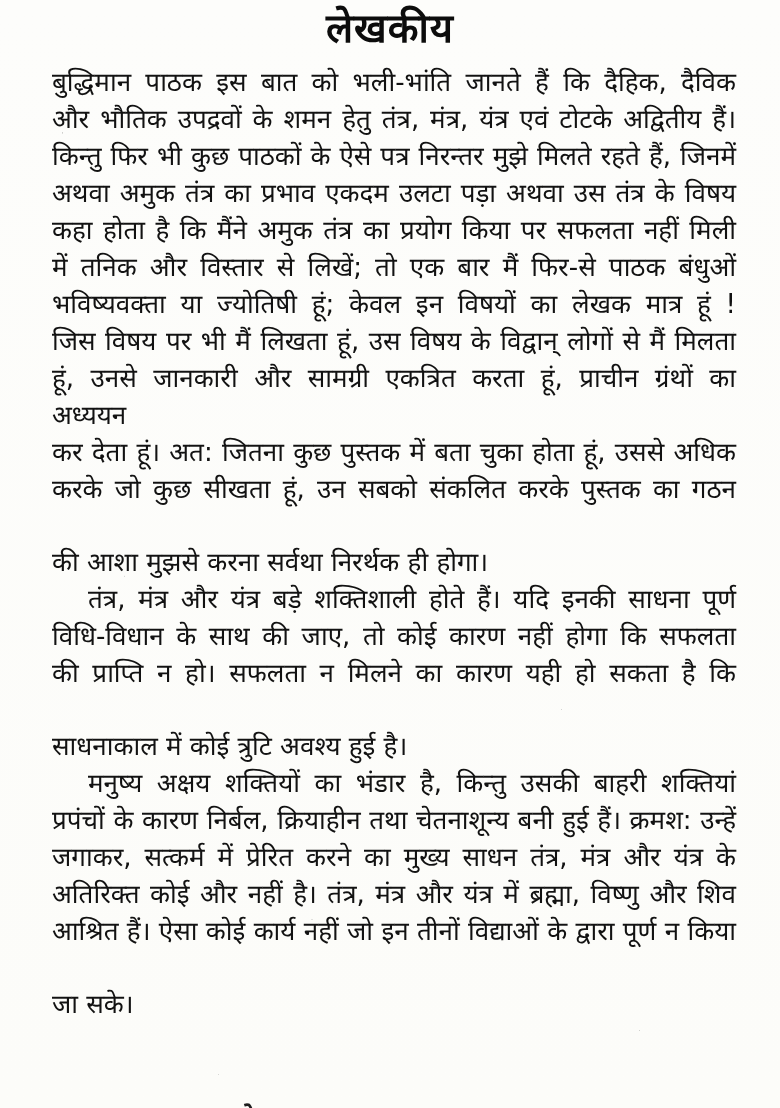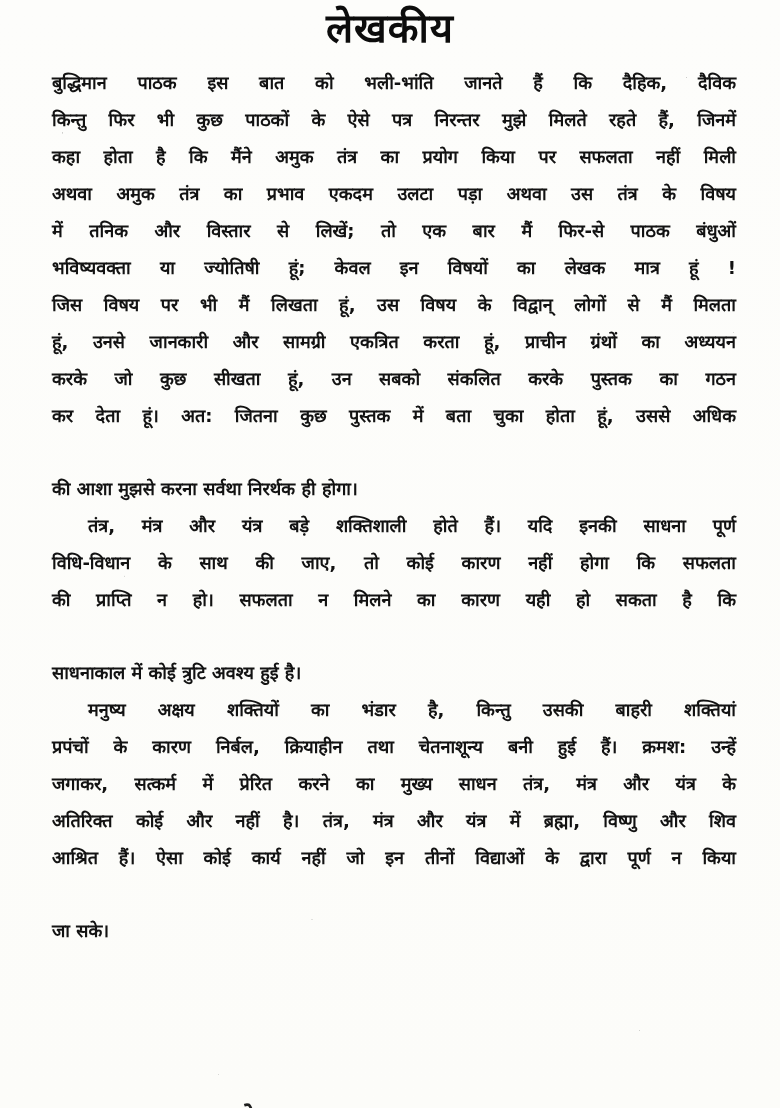--- a/index.html
+++ b/index.html
@@ -34,23 +34,23 @@
     line-height: 46px;
     font-weight: 700;
     letter-spacing: 1px;
     color: #0c0c0c;
   }
   .body-text {
     margin-top: 13px;
     padding: 0 44px 0 52px;
   }
   .line {
-    font-size: 18px;
+    font-size: 26px;
     line-height: 37px;
-    font-weight: 700;
+    font-weight: 400;
     color: #121212;
     text-align: justify;
     text-align-last: justify;
   }
   .line.end { text-align-last: left; margin-top: 36px; }
   .line.indent { text-indent: 36px; }
   .cut-fragment {
     position: absolute;
     left: 243px;
     bottom: 0;
@@ -62,29 +62,30 @@
     line-height: 30px;
   }
 </style>
 </head>
 <body>
 
 <div class="page">
   <h1 class="title">लेखकीय</h1>
   <div class="body-text">
       <div class="line">बुद्धिमान पाठक इस बात को भली-भांति जानते हैं कि दैहिक, दैविक</div>
+      <div class="line">और भौतिक उपद्रवों के शमन हेतु तंत्र, मंत्र, यंत्र एवं टोटके अद्वितीय हैं।</div>
       <div class="line">किन्तु फिर भी कुछ पाठकों के ऐसे पत्र निरन्तर मुझे मिलते रहते हैं, जिनमें</div>
+      <div class="line">अथवा अमुक तंत्र का प्रभाव एकदम उलटा पड़ा अथवा उस तंत्र के विषय</div>
       <div class="line">कहा होता है कि मैंने अमुक तंत्र का प्रयोग किया पर सफलता नहीं मिली</div>
-      <div class="line">अथवा अमुक तंत्र का प्रभाव एकदम उलटा पड़ा अथवा उस तंत्र के विषय</div>
       <div class="line">में तनिक और विस्तार से लिखें; तो एक बार मैं फिर-से पाठक बंधुओं</div>
       <div class="line">भविष्यवक्ता या ज्योतिषी हूं; केवल इन विषयों का लेखक मात्र हूं !</div>
       <div class="line">जिस विषय पर भी मैं लिखता हूं, उस विषय के विद्वान् लोगों से मैं मिलता</div>
       <div class="line">हूं, उनसे जानकारी और सामग्री एकत्रित करता हूं, प्राचीन ग्रंथों का अध्ययन</div>
+      <div class="line">कर देता हूं। अत: जितना कुछ पुस्तक में बता चुका होता हूं, उससे अधिक</div>
       <div class="line">करके जो कुछ सीखता हूं, उन सबको संकलित करके पुस्तक का गठन</div>
-      <div class="line">कर देता हूं। अत: जितना कुछ पुस्तक में बता चुका होता हूं, उससे अधिक</div>
       <div class="line end">की आशा मुझसे करना सर्वथा निरर्थक ही होगा।</div>
       <div class="line indent">तंत्र, मंत्र और यंत्र बड़े शक्तिशाली होते हैं। यदि इनकी साधना पूर्ण</div>
       <div class="line">विधि-विधान के साथ की जाए, तो कोई कारण नहीं होगा कि सफलता</div>
       <div class="line">की प्राप्ति न हो। सफलता न मिलने का कारण यही हो सकता है कि</div>
       <div class="line end">साधनाकाल में कोई त्रुटि अवश्य हुई है।</div>
       <div class="line indent">मनुष्य अक्षय शक्तियों का भंडार है, किन्तु उसकी बाहरी शक्तियां</div>
       <div class="line">प्रपंचों के कारण निर्बल, क्रियाहीन तथा चेतनाशून्य बनी हुई हैं। क्रमश: उन्हें</div>
       <div class="line">जगाकर, सत्कर्म में प्रेरित करने का मुख्य साधन तंत्र, मंत्र और यंत्र के</div>
       <div class="line">अतिरिक्त कोई और नहीं है। तंत्र, मंत्र और यंत्र में ब्रह्मा, विष्णु और शिव</div>
       <div class="line">आश्रित हैं। ऐसा कोई कार्य नहीं जो इन तीनों विद्याओं के द्वारा पूर्ण न किया</div>

